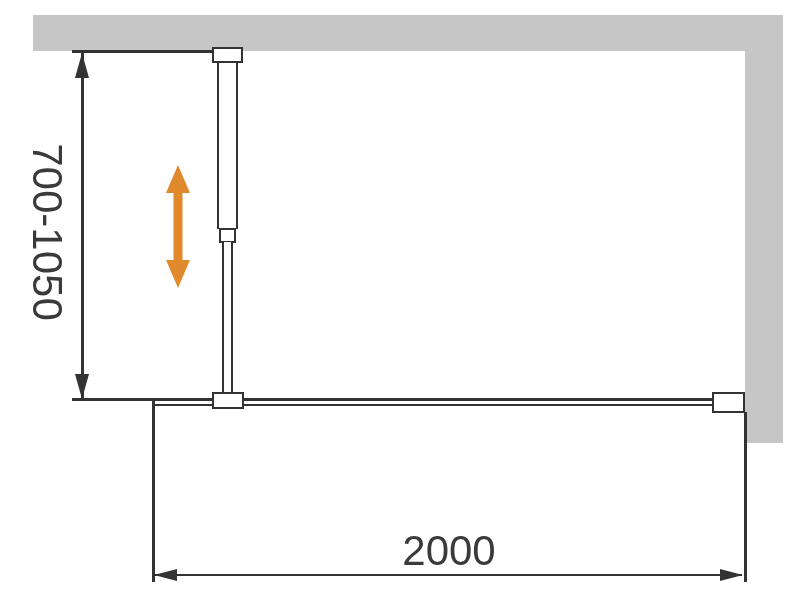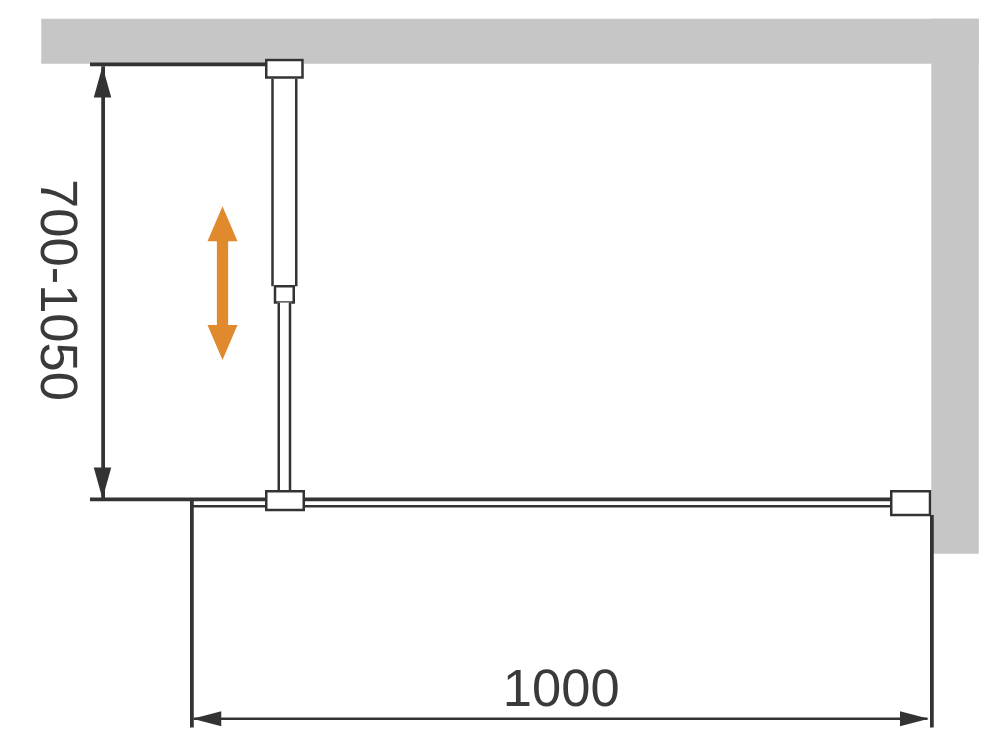--- a/index.html
+++ b/index.html
@@ -50,15 +50,15 @@
     <polygon fill="#E0892D" points="14,0 26,28 18.5,28 18.5,95 26,95 14,123 2,95 9.5,95 9.5,28 2,28"></polygon>
   </svg>
 
   <div class="line" style="left:152px;top:399px;width:2.5px;height:183px;"></div>
   <div class="line" style="left:744px;top:412px;width:2.5px;height:170px;"></div>
 
   <div class="line" style="left:155px;top:574px;width:587px;height:2px;"></div>
   <div class="tri" style="left:154px;top:568.5px;border-top:6.5px solid transparent;border-bottom:6.5px solid transparent;border-right:23px solid #333333;"></div>
   <div class="tri" style="left:720px;top:568.5px;border-top:6.5px solid transparent;border-bottom:6.5px solid transparent;border-left:23px solid #333333;"></div>
 
-  <div class="dim-text" style="left:449px;top:551px;">1000</div>
+  <div class="dim-text" style="left:449px;top:551px;">2000</div>
 
 </div>
 
 </body></html>

